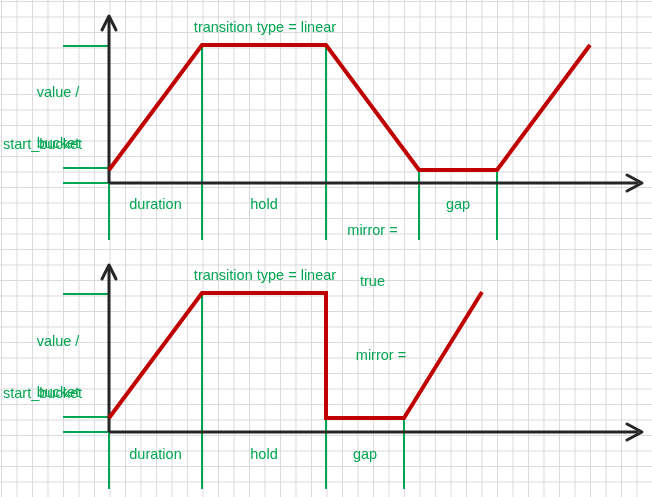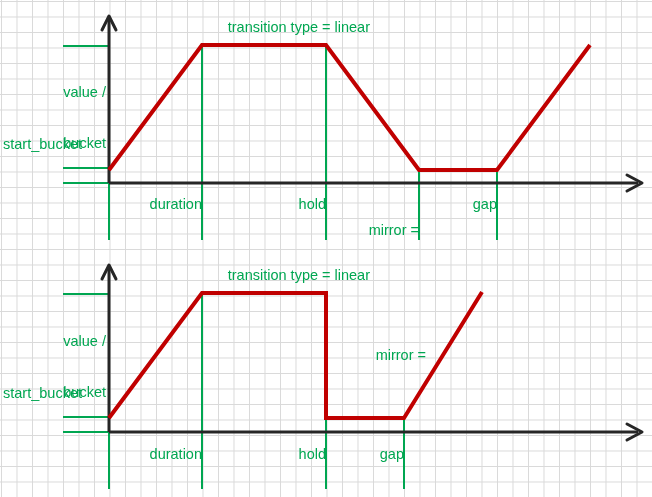--- a/index.html
+++ b/index.html
@@ -32,21 +32,21 @@
   .lbl {
     position: absolute;
     color: #00a651;
     font-family: "Liberation Sans", sans-serif;
     font-size: 14.5px;
     line-height: 17px;
     white-space: pre;
     letter-spacing: 0px;
   }
   .lbl.center {
-    text-align: right;
+    text-align: center;
   }
 </style>
 </head>
 <body>
 
 <div id="canvas">
 
   <svg id="diagram-svg" viewBox="0 0 652 497" xmlns="http://www.w3.org/2000/svg">
 
     <g>
@@ -97,20 +97,21 @@
   <div class="lbl" style="left:3px; top:136px;">start_bucket</div>
 
   <div class="lbl center" style="left:160px; top:19px; width:210px;">transition type = linear</div>
 
   <div class="lbl center" style="left:109px; top:196px; width:93px;">duration</div>
 
   <div class="lbl center" style="left:202px; top:196px; width:124px;">hold</div>
 
   <div class="lbl center" style="left:326px; top:188px; width:93px;">
     <div>mirror =</div>
+    <div>true</div>
   </div>
 
   <div class="lbl center" style="left:419px; top:196px; width:78px;">gap</div>
 
   <div class="lbl center" style="left:10px; top:299px; width:96px;">
     <div>value /</div>
     <div>bucket</div>
   </div>
 
   <div class="lbl" style="left:3px; top:385px;">start_bucket</div>

